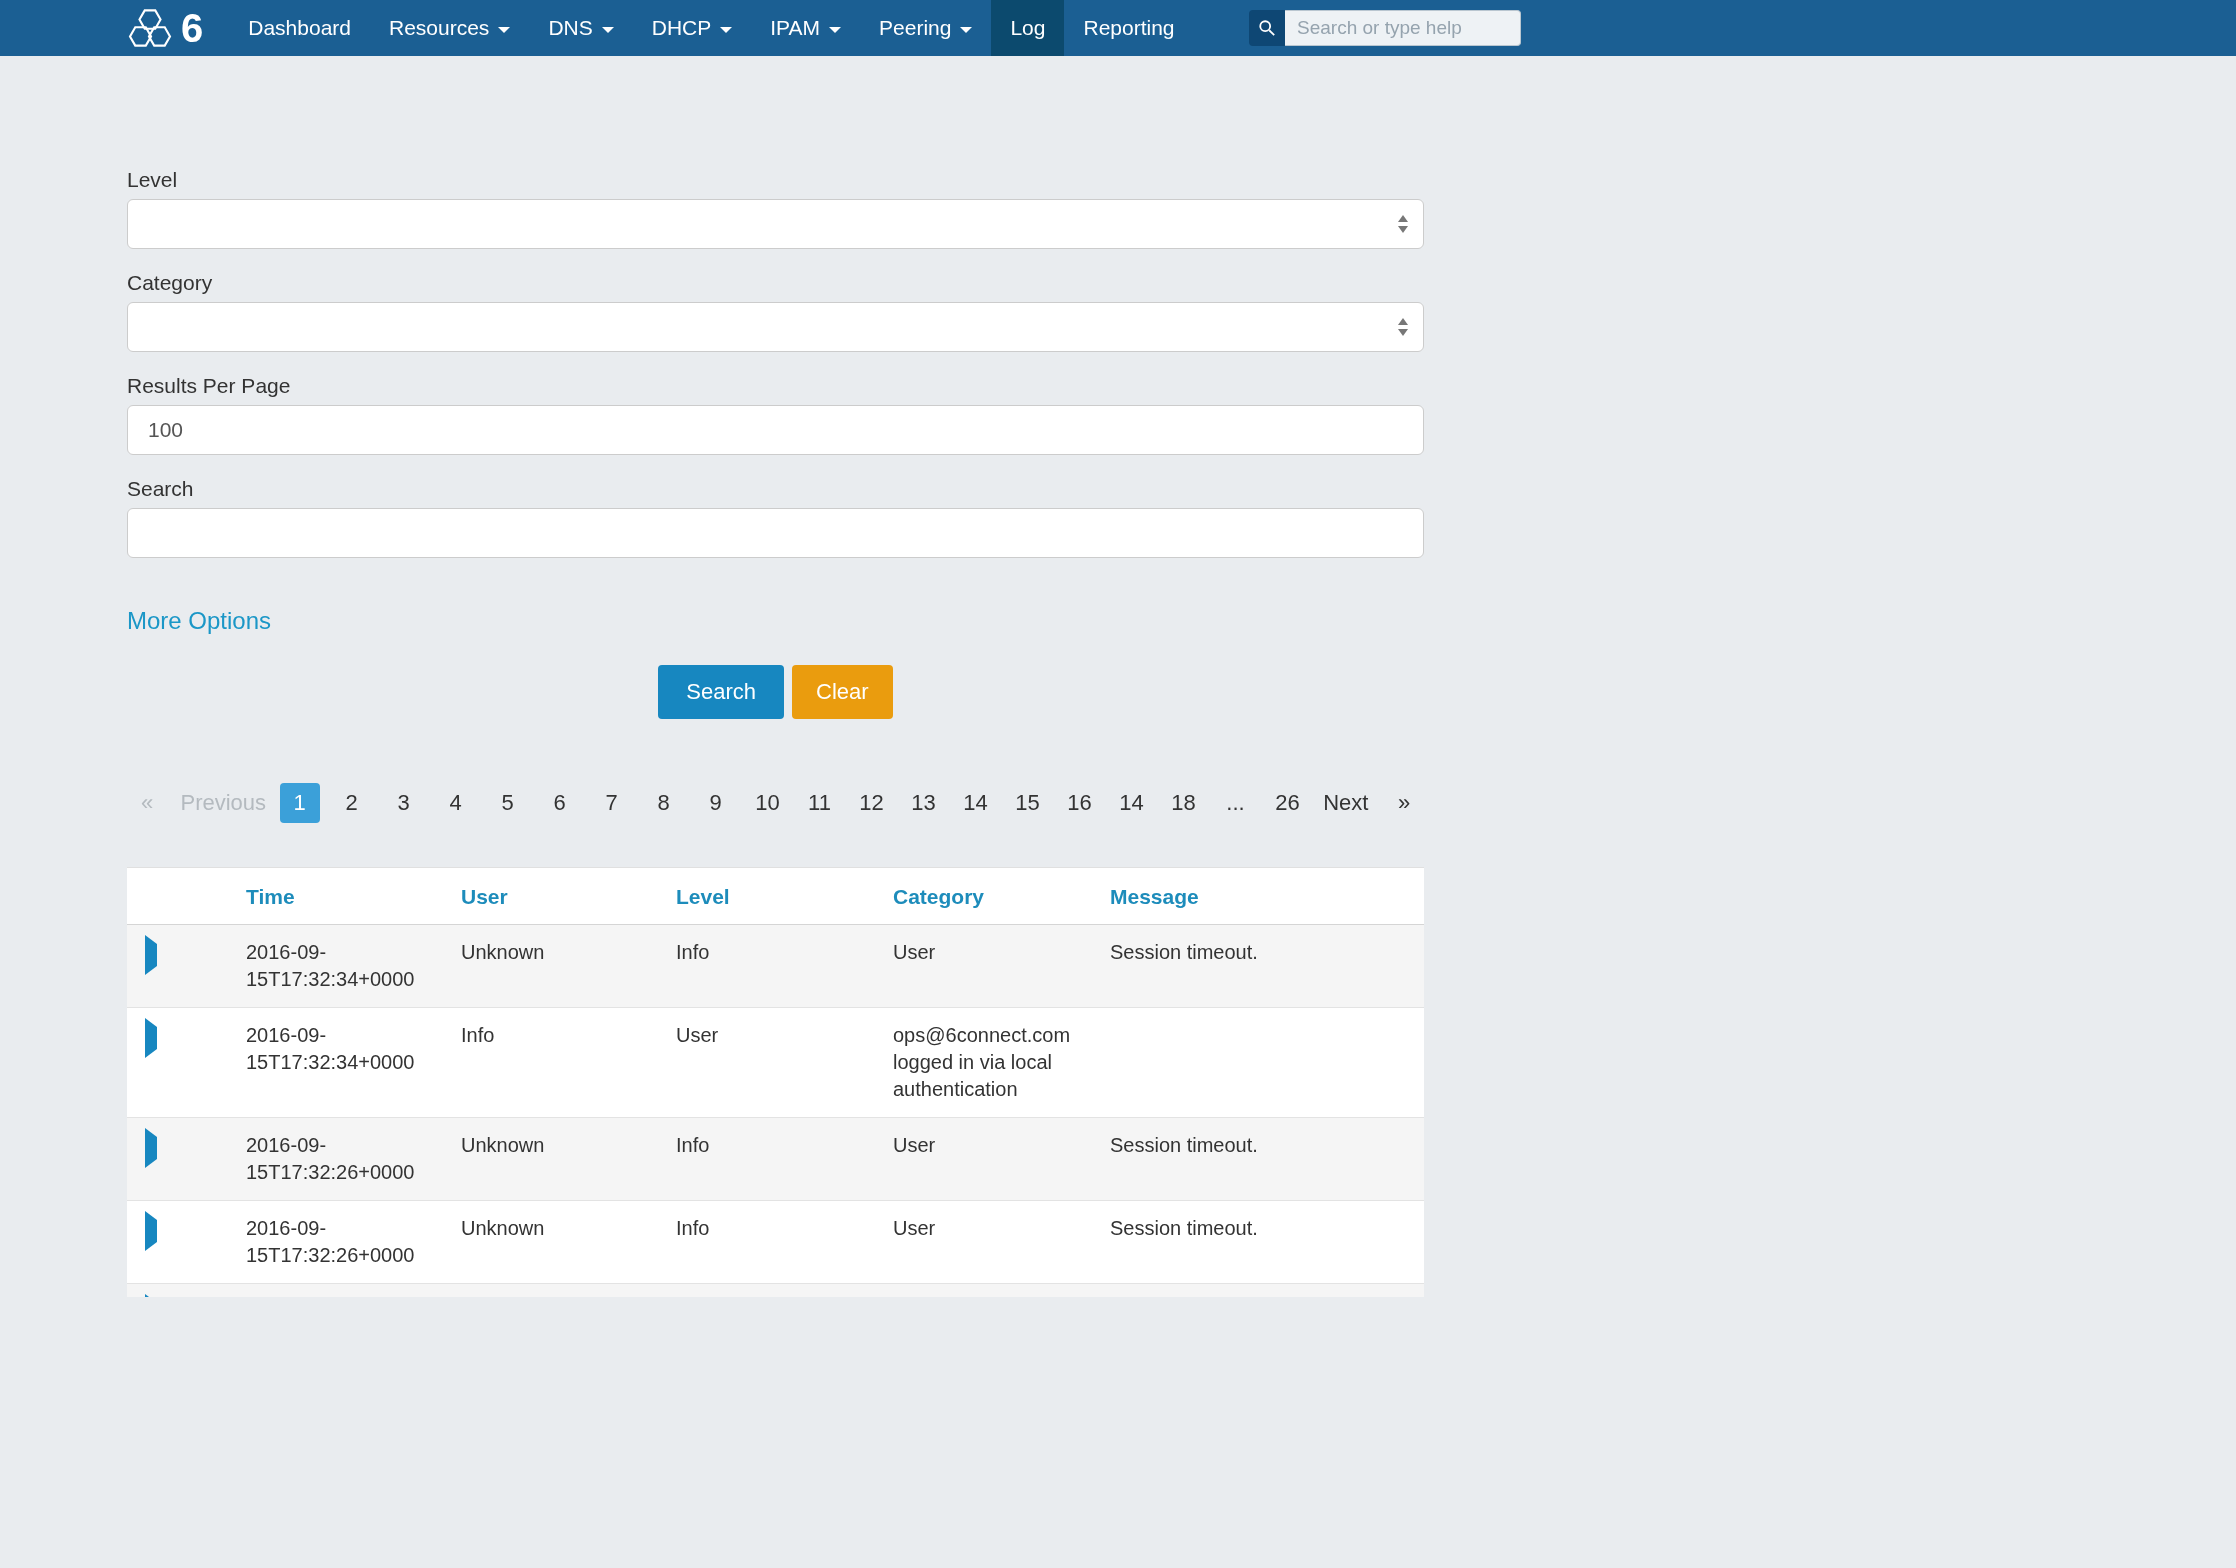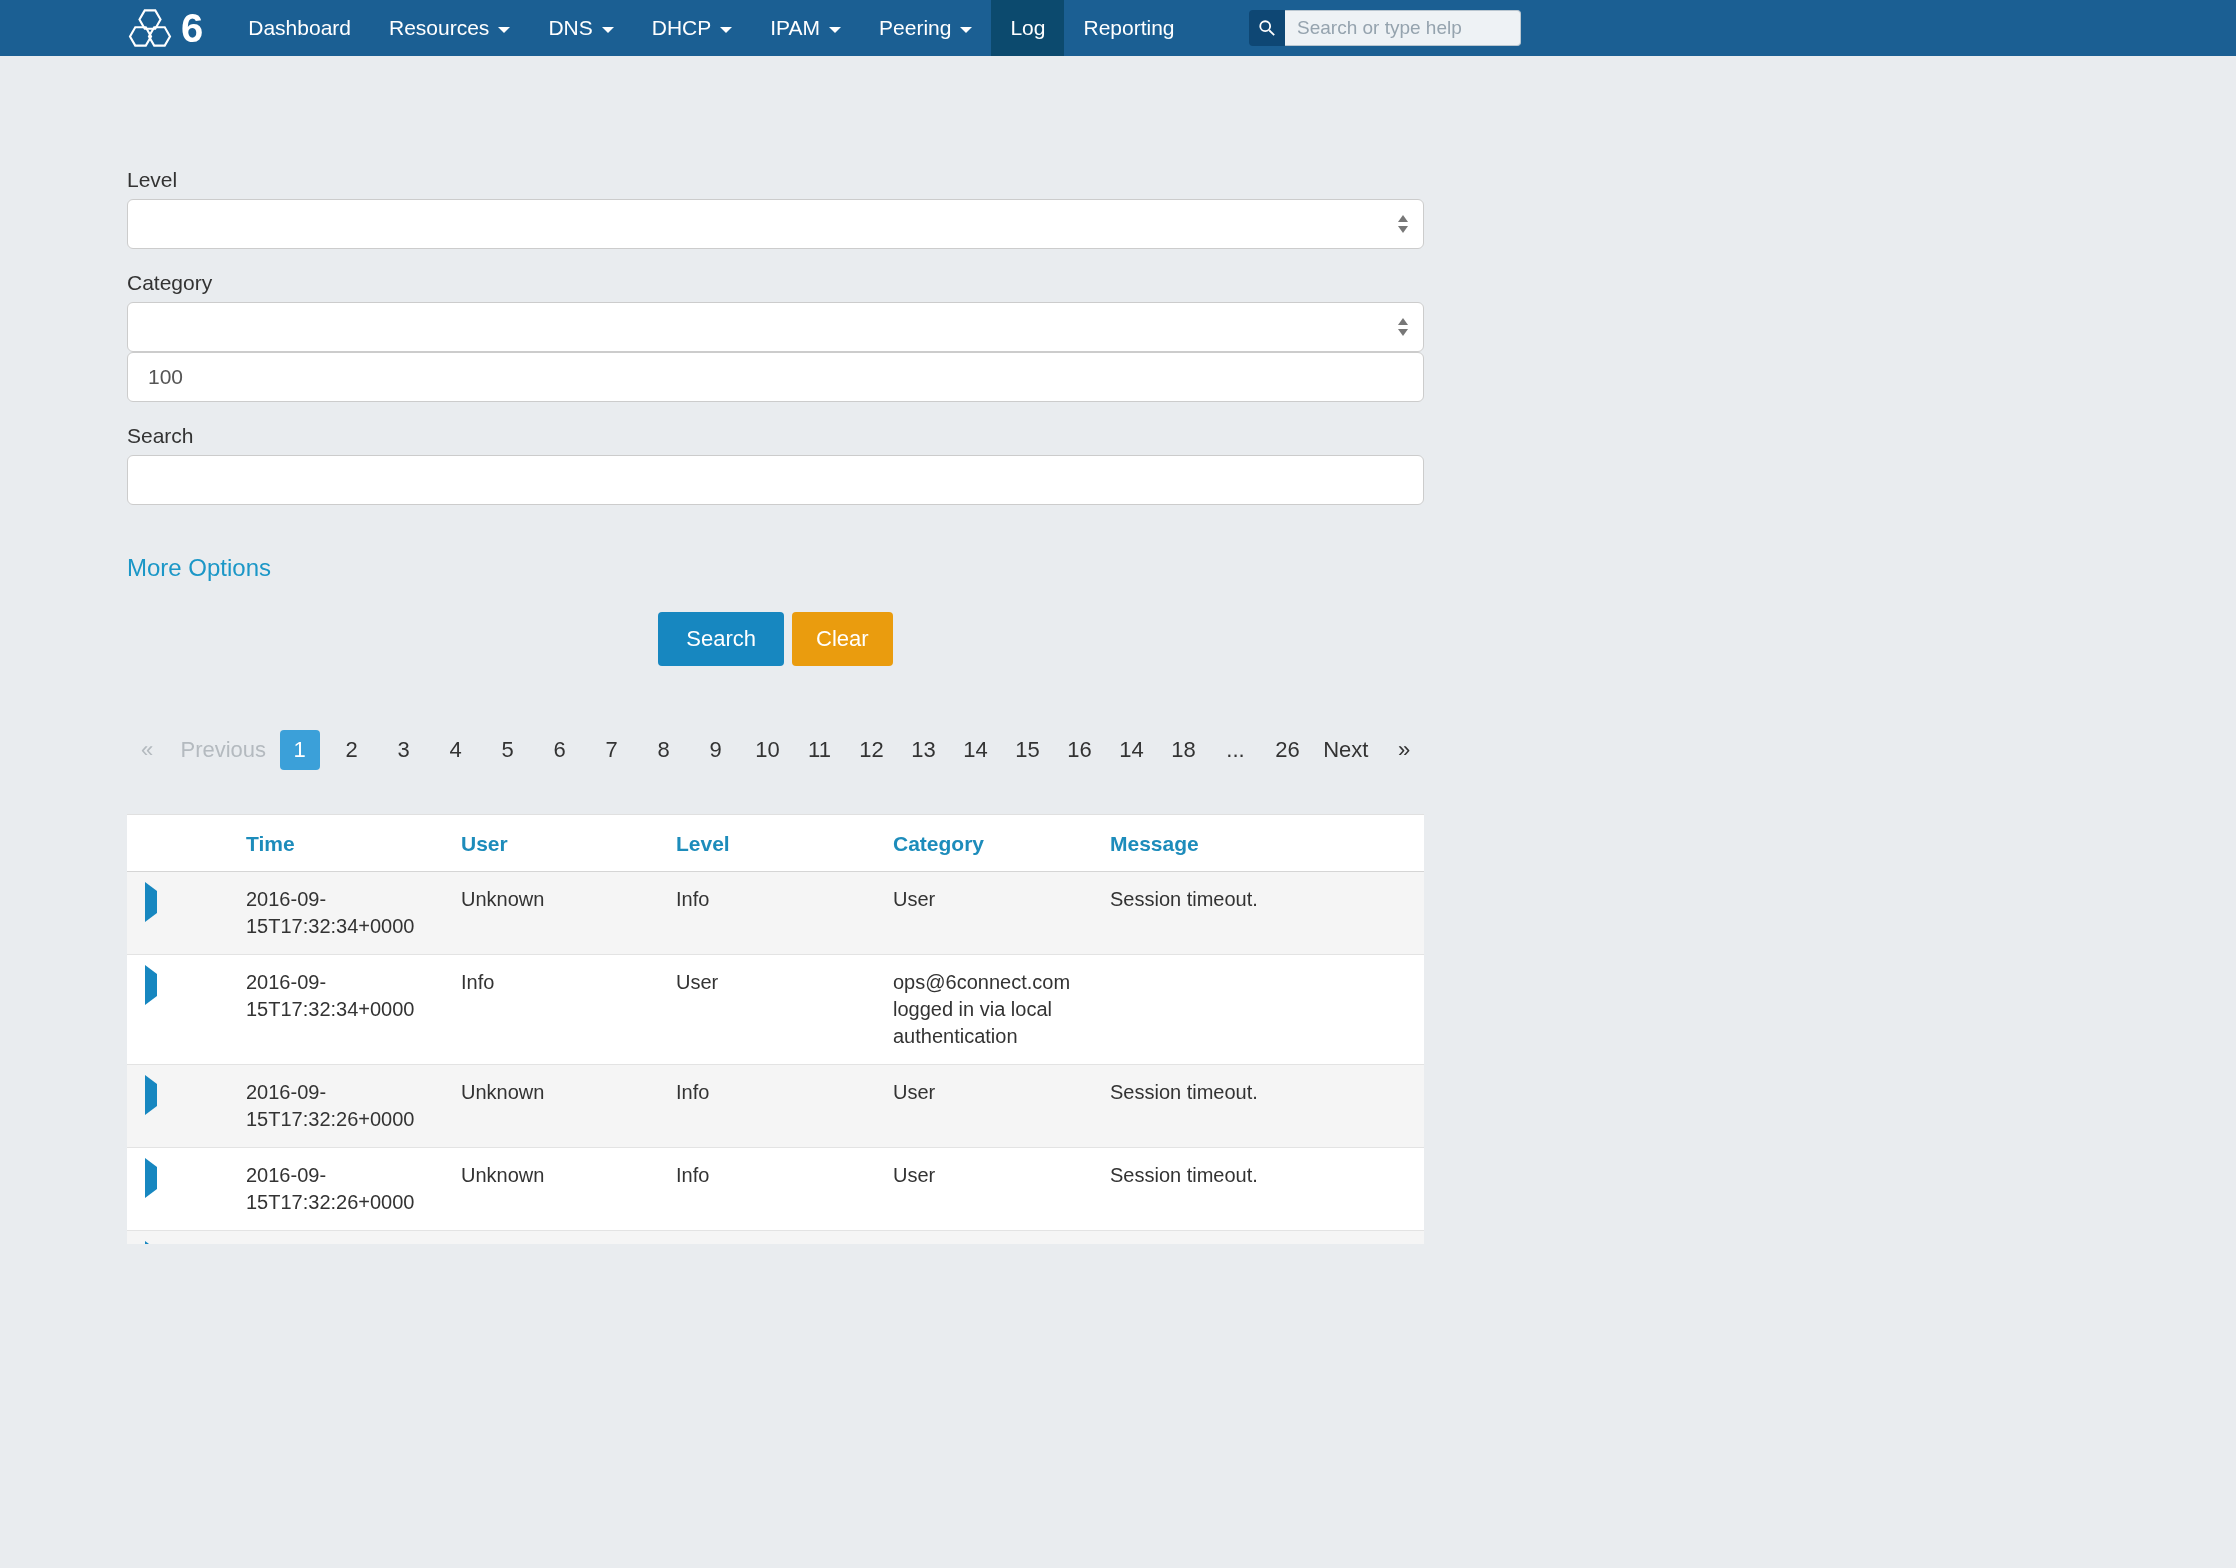--- a/index.html
+++ b/index.html
@@ -241,20 +241,21 @@
 
   <div class="form-label">Category</div>
   <div class="select-box">
     <span></span>
     <span class="select-arrows">
       <span class="tri-up"></span>
         <span class="tri-down"></span>
     </span>
   </div>
 
+  <div class="form-label">Results Per Page</div>
   <input class="text-input" type="text" value="100" style="">
 
   <div class="form-label">Search</div>
   <input class="text-input" type="text" value="" style="">
 
   <a class="more-options">More Options</a>
 
   <div class="button-row">
     <button class="btn btn-search">Search</button>
     <button class="btn btn-clear">Clear</button>

